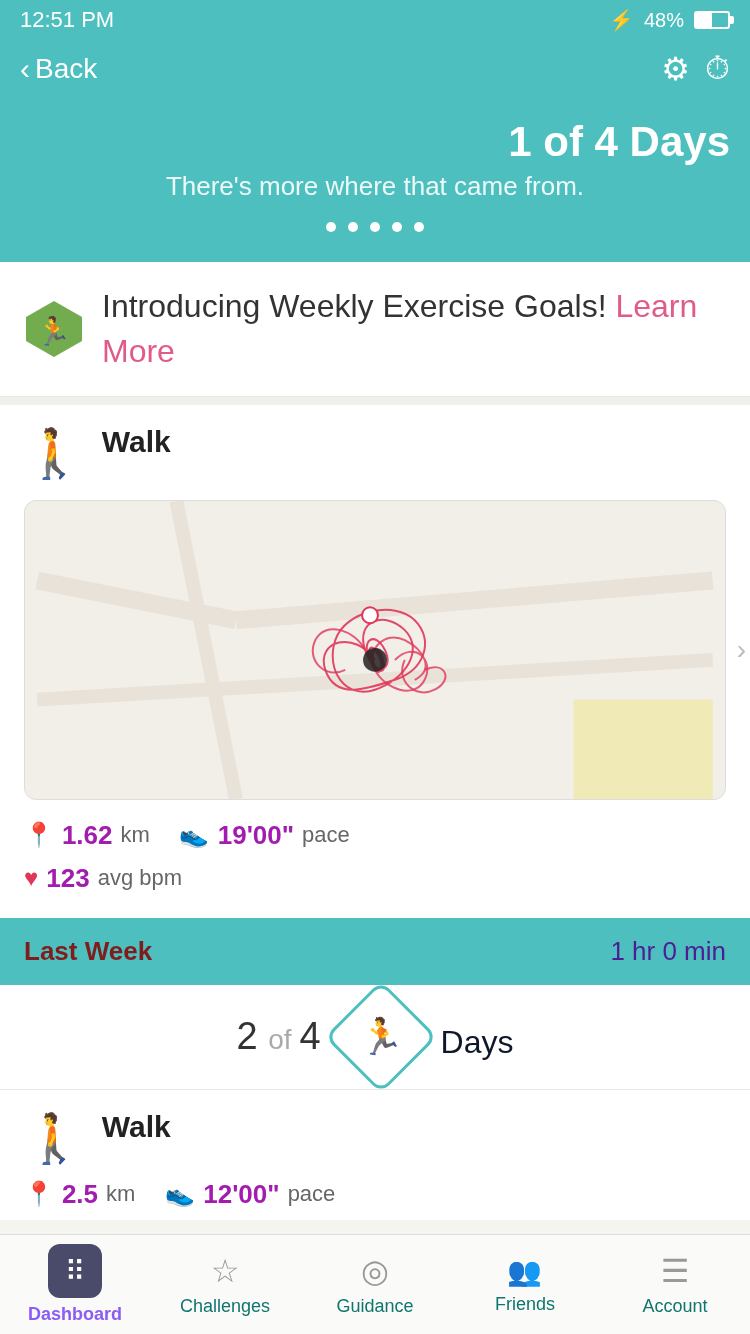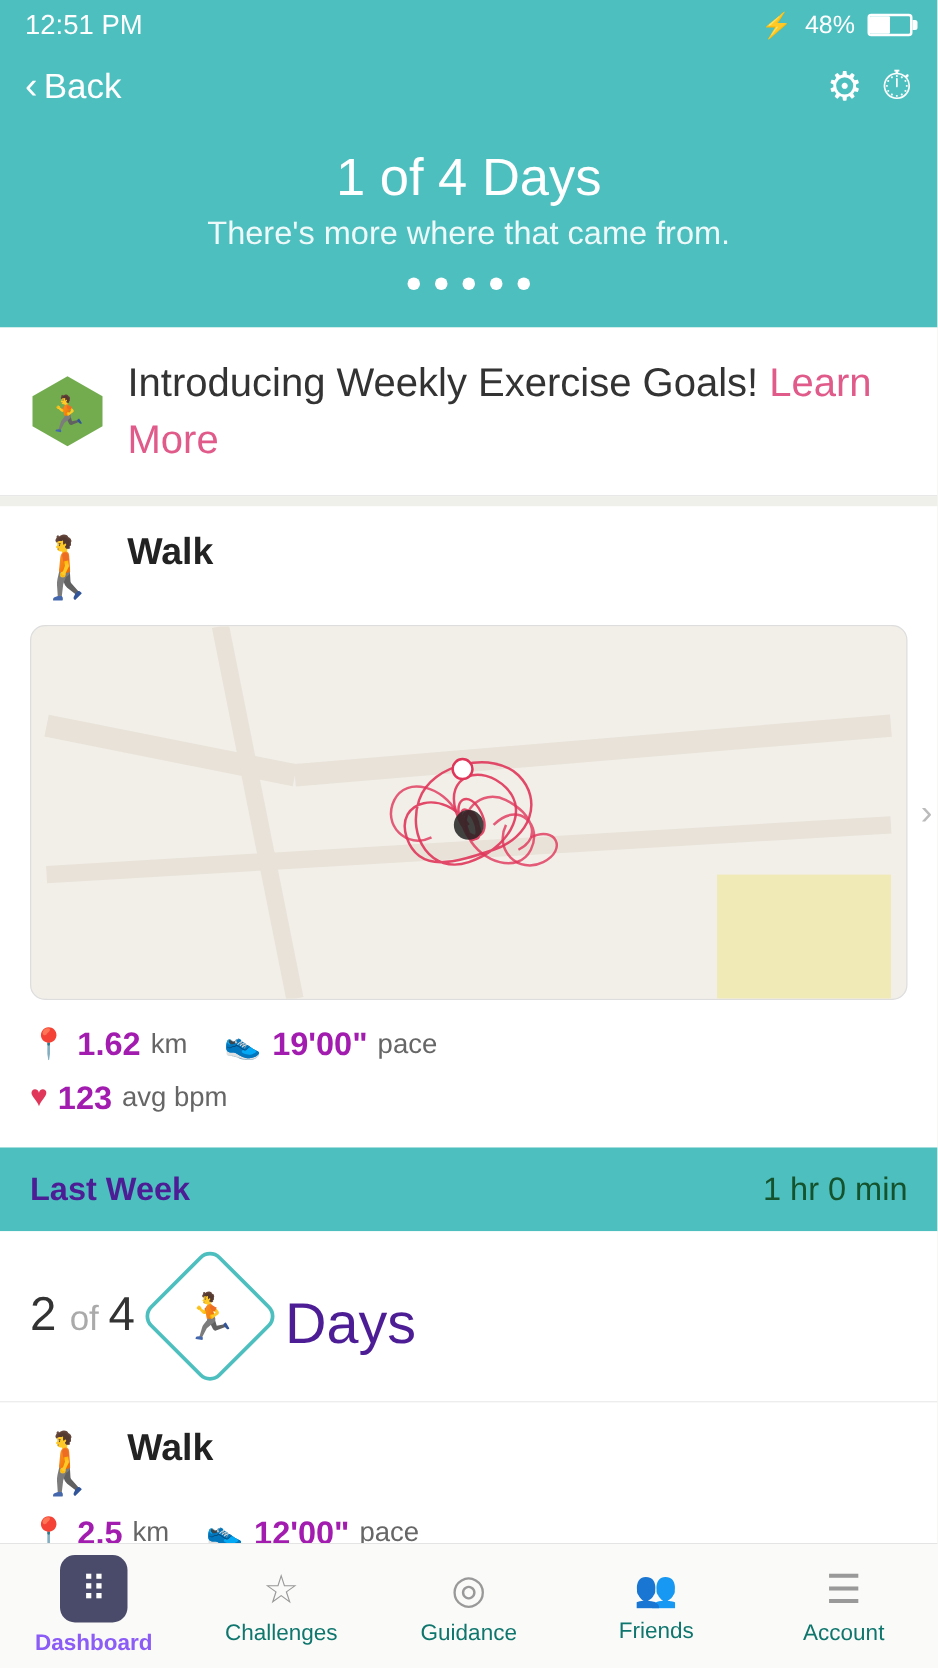--- a/index.html
+++ b/index.html
@@ -59,21 +59,21 @@
     .header-icons { display: flex; gap: 15px; }
     .header-icon { color: white; font-size: 32px; cursor: pointer; }
 
     
     .hero {
       background: #4dbfbf;
       text-align: center;
       padding: 10px 20px 30px;
     }
     .hero-days {
-      color: white; font-size: 42px; font-weight: 400;
+      color: white; font-size: 42px; font-weight: 700; text-align: right;
     }
     .hero-subtitle {
       color: rgba(255,255,255,0.9); font-size: 26px; font-weight: 300;
       margin-top: 5px;
     }
     .hero-dots {
       display: flex; justify-content: center; gap: 12px; margin-top: 20px;
     }
     .hero-dot {
       width: 10px; height: 10px; border-radius: 50%;
@@ -138,41 +138,41 @@
     .stat-icon { font-size: 24px; }
     .stat-value { font-weight: 700; color: #a21caf; }
     .stat-unit { color: #666; font-size: 22px; }
 
     
     .last-week-header {
       background: #4dbfbf;
       padding: 18px 24px;
       display: flex; justify-content: space-between; align-items: center;
     }
-    .last-week-title { color: #4c1d95; font-size: 26px; font-weight: 600; text-align: center; }
-    .last-week-time { color: #14532d; font-size: 26px; font-weight: 400; }
+    .last-week-title { color: #7f1d1d; font-size: 26px; font-weight: 600; text-align: center; }
+    .last-week-time { color: #4c1d95; font-size: 26px; font-weight: 400; }
 
     
     .weekly-progress {
       background: white;
-      padding: 28px 24px;
-      display: flex; align-items: center; justify-content: flex-start;
+      padding: 12px 24px;
+      display: flex; align-items: center; justify-content: center;
       gap: 20px; border-bottom: 1px solid #e8e8e8;
     }
     .week-count { font-size: 38px; color: #333; }
     .week-count .of { font-size: 28px; color: #aaa; }
     .week-icon-container {
       width: 80px; height: 80px;
       border: 3px solid #4dbfbf;
       border-radius: 12px;
       transform: rotate(45deg);
       display: flex; align-items: center; justify-content: center;
     }
     .week-inner-icon { transform: rotate(-45deg); font-size: 36px; color: #4dbfbf; }
-    .week-days { font-size: 46px; color: #4c1d95; margin-top: 11px; }
+    .week-days { font-size: 32px; color: #0f172a; margin-top: 11px; }
 
     
     .bottom-activity {
       background: white;
       padding: 20px 24px 10px;
     }
     .bottom-activity-header {
       display: flex; align-items: flex-start; gap: 18px; margin-bottom: 12px;
     }
     .bottom-stats { display: flex; gap: 30px; }

